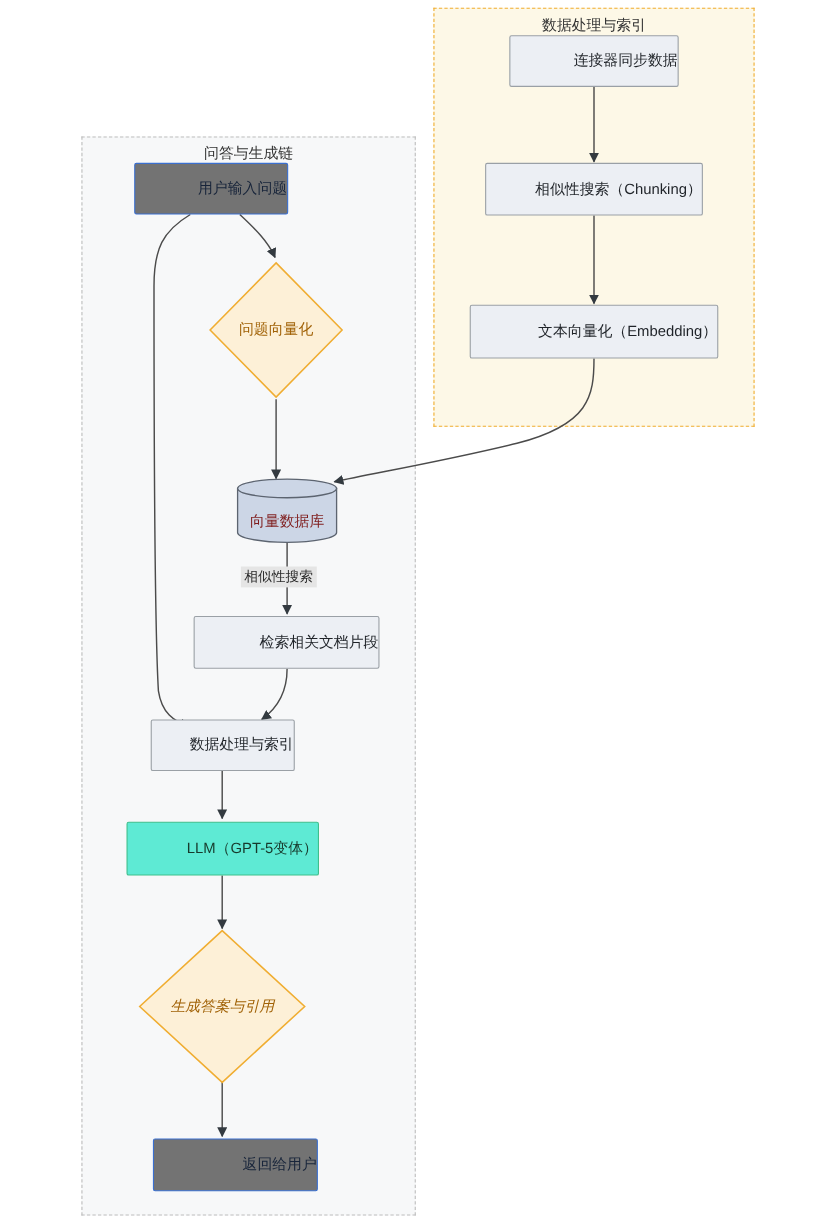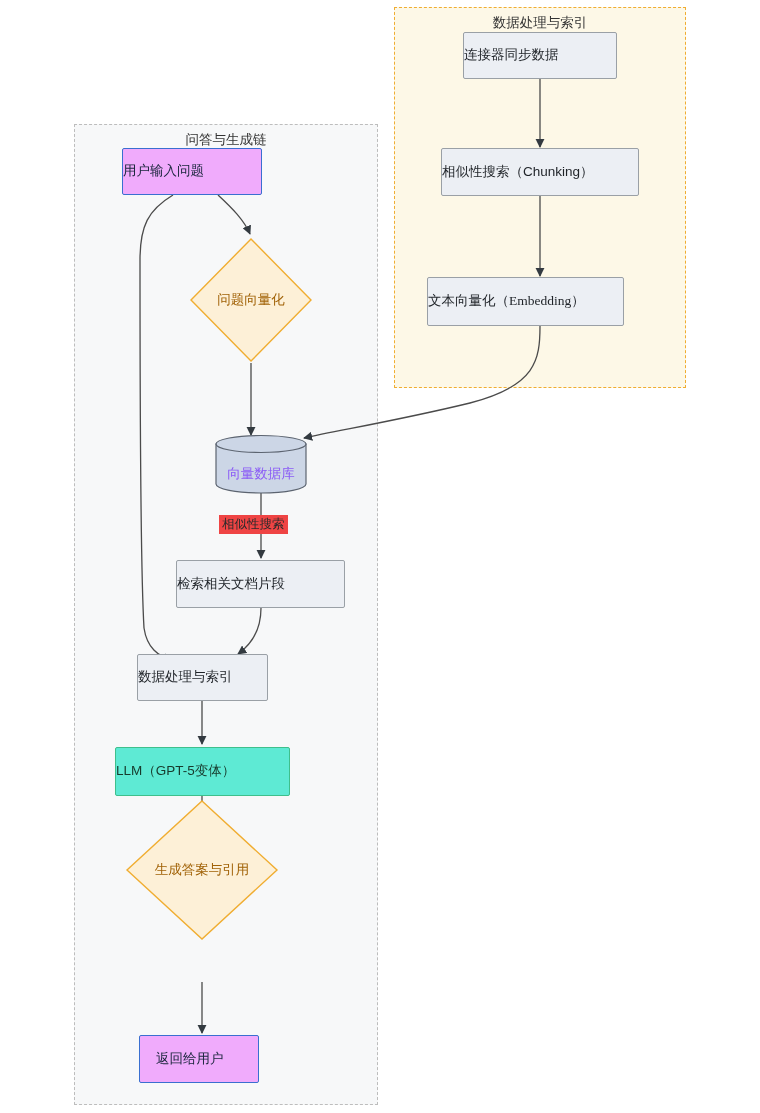--- a/index.html
+++ b/index.html
@@ -49,38 +49,38 @@
     color: #333333;
     white-space: nowrap;
   }
 
   
   .node {
     position: absolute;
     box-sizing: border-box;
     display: flex;
     align-items: center;
-    justify-content: flex-start;
+    justify-content: flex-end;
     text-align: center;
     font-size: 13.5px;
     line-height: 1.25;
     z-index: 3;
   }
   .node.rect {
     border-width: 1px;
     border-style: solid;
     border-radius: 2px;
   }
   .node.default {
     background: #eceff4;
     border-color: #9aa0a6;
     color: #1f2328;
   }
   .node.blue {
-    background: #f0abfc;
+    background: #737373;
     border-color: #3a6fd0;
     color: #17243a;
   }
   .node.green {
     background: #5eead4;
     border-color: #3fbf8c;
     color: #173a2c;
   }
 
   
@@ -122,30 +122,30 @@
   .cylinder .clabel {
     position: absolute;
     left: 0;
     top: 0;
     width: 100%;
     height: 100%;
     display: flex;
     align-items: center;
     justify-content: center;
     font-size: 13.5px;
-    color: #8b5cf6;
+    color: #7f1d1d;
   }
 
   
   .edge-label {
     position: absolute;
     z-index: 4;
     font-size: 12.5px;
     color: #2b2b2b;
-    background: #ef4444;
+    background: #e5e5e5;
     padding: 1px 3px;
     white-space: nowrap;
   }
 </style>
 </head>
 <body>
 
 <div id="canvas">
 
   <div class="subgraph ingest" style="left:394px; top:7px; width:292px; height:381px;">
@@ -214,36 +214,36 @@
   </div>
 
   <div class="node rect default" style="left:137px; top:654px; width:131px; height:47px;">
     <span>数据处理与索引</span>
   </div>
 
   <div class="node rect green" style="left:115px; top:747px; width:175px; height:49px;">
     <span>LLM（GPT-5变体）</span>
   </div>
 
-  <div class="diamond" style="left:126px; top:800px; width:152px; height:140px;">
+  <div class="diamond" style="left:126px; top:845px; width:152px; height:140px;font-style:italic;">
     <svg width="152" height="140" viewBox="0 0 152 140">
       <polygon points="76,1 151,70 76,139 1,70" fill="#fdf0d7" stroke="#f0ad31" stroke-width="1.4"></polygon>
     </svg>
     <div class="dlabel">生成答案与引用</div>
   </div>
 
-  <div class="node rect blue" style="left:139px; top:1035px; width:120px; height:48px;padding-left:16px;">
+  <div class="node rect blue" style="left:139px; top:1035px; width:150px; height:48px;padding-left:16px;">
     <span>返回给用户</span>
   </div>
 
   <div class="node rect default" style="left:463px; top:32px; width:154px; height:47px;">
     <span>连接器同步数据</span>
   </div>
 
   <div class="node rect default" style="left:441px; top:148px; width:198px; height:48px;">
     <span>相似性搜索（Chunking）</span>
   </div>
 
-  <div class="node rect default" style="left:427px; top:277px; width:197px; height:49px;font-family:Liberation Serif, serif;">
+  <div class="node rect default" style="left:427px; top:277px; width:226px; height:49px;">
     <span>文本向量化（Embedding）</span>
   </div>
 
 </div>
 
 </body></html>

